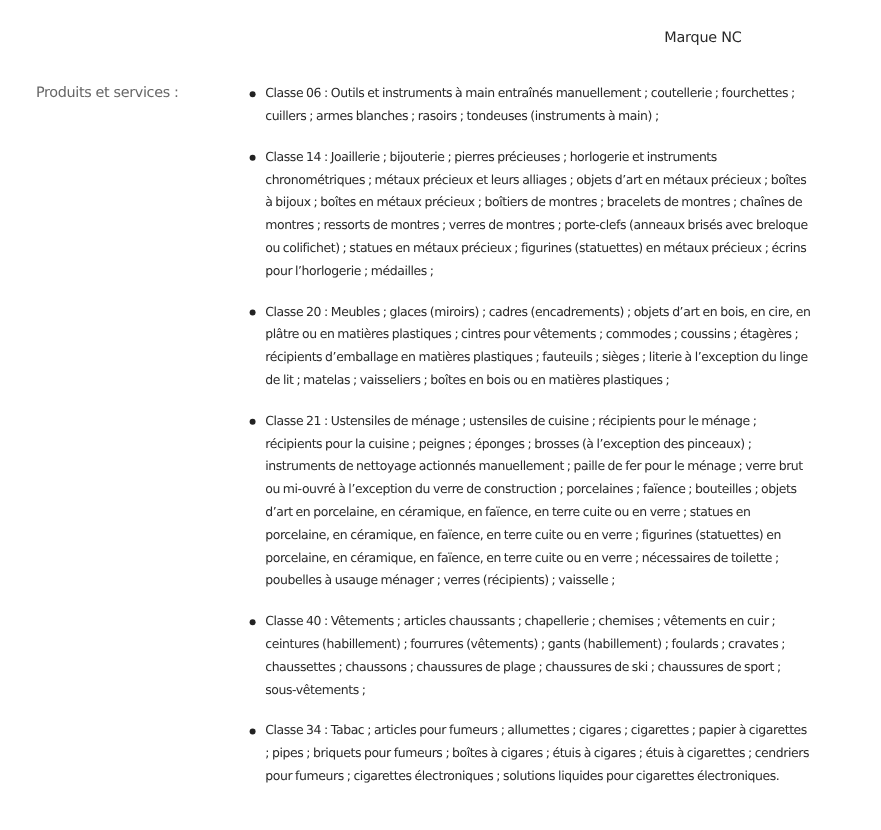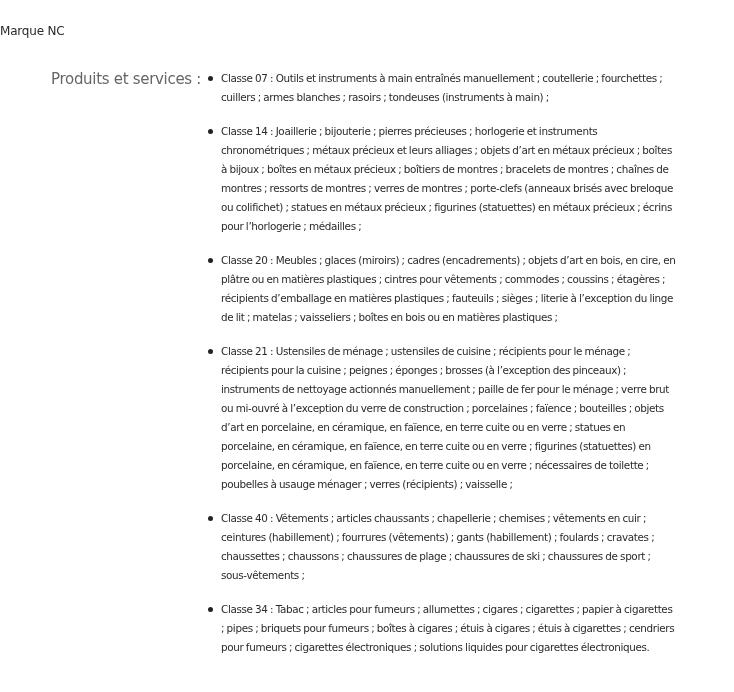--- a/index.html
+++ b/index.html
@@ -13,33 +13,32 @@
       position: relative;
       overflow: hidden;
       font-family: "DejaVu Sans", sans-serif;
       color: #2a2a2a;
     }
     .title {
       position: absolute;
       top: 24px;
       left: 0;
       width: 618px;
-      text-align: left;
+      text-align: right;
       font-size: 12px;
       color: #2a2a2a;
       letter-spacing: -0.2px;
     }
     .label {
       position: absolute;
       top: 70px;
       left: 30px;
-      font-size: 15px;
+      font-size: 12px;
       color: #666666;
       letter-spacing: -0.3px;
-      margin-left: 21px;
     }
     .classes {
       position: absolute;
       top: 69px;
       left: 208px;
       width: 470px;
       margin: 0;
       padding: 0;
       list-style: none;
     }
@@ -66,21 +65,21 @@
 </head>
 <body>
 
 <div class="title">Marque NC</div>
 
 <div class="label">Produits et services :</div>
 
 <ul class="classes">
   <li class="class-item">
     <span class="bullet"></span>
-    <span>Classe 07 : Outils et instruments à main entraînés manuellement ; coutellerie ; fourchettes ; cuillers ; armes blanches ; rasoirs ; tondeuses (instruments à main) ;</span>
+    <span>Classe 06 : Outils et instruments à main entraînés manuellement ; coutellerie ; fourchettes ; cuillers ; armes blanches ; rasoirs ; tondeuses (instruments à main) ;</span>
   </li>
   <li class="class-item">
     <span class="bullet"></span>
     <span>Classe 14 : Joaillerie ; bijouterie ; pierres précieuses ; horlogerie et instruments chronométriques ; métaux précieux et leurs alliages ; objets d’art en métaux précieux ; boîtes à bijoux ; boîtes en métaux précieux ; boîtiers de montres ; bracelets de montres ; chaînes de montres ; ressorts de montres ; verres de montres ; porte-clefs (anneaux brisés avec breloque ou colifichet) ; statues en métaux précieux ; figurines (statuettes) en métaux précieux ; écrins pour l’horlogerie ; médailles ;</span>
   </li>
   <li class="class-item">
     <span class="bullet"></span>
     <span>Classe 20 : Meubles ; glaces (miroirs) ; cadres (encadrements) ; objets d’art en bois, en cire, en plâtre ou en matières plastiques ; cintres pour vêtements ; commodes ; coussins ; étagères ; récipients d’emballage en matières plastiques ; fauteuils ; sièges ; literie à l’exception du linge de lit ; matelas ; vaisseliers ; boîtes en bois ou en matières plastiques ;</span>
   </li>
   <li class="class-item">

